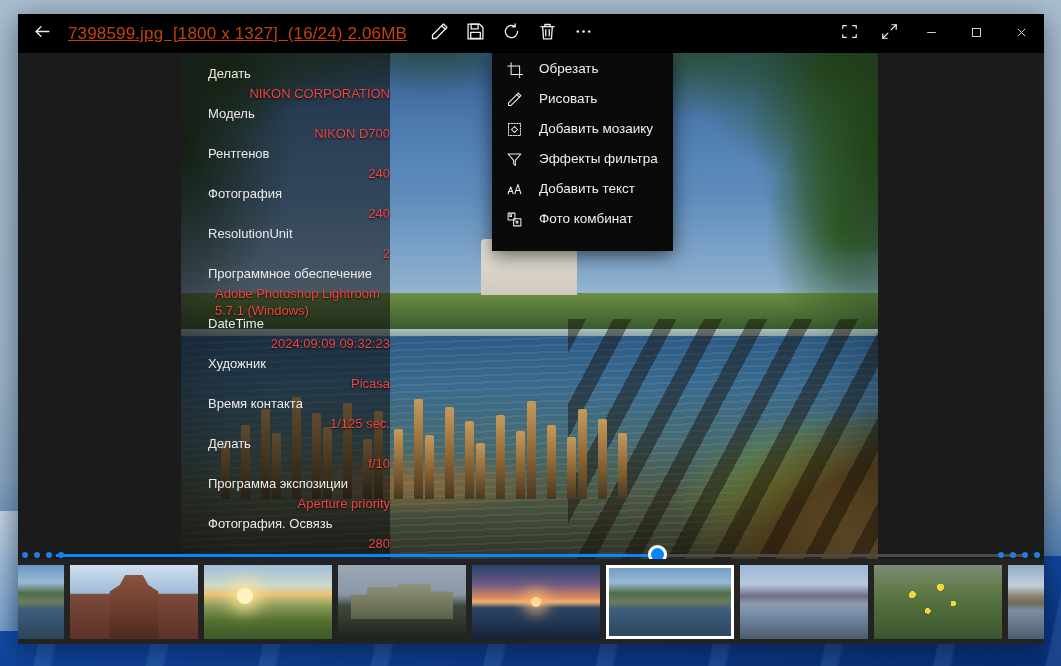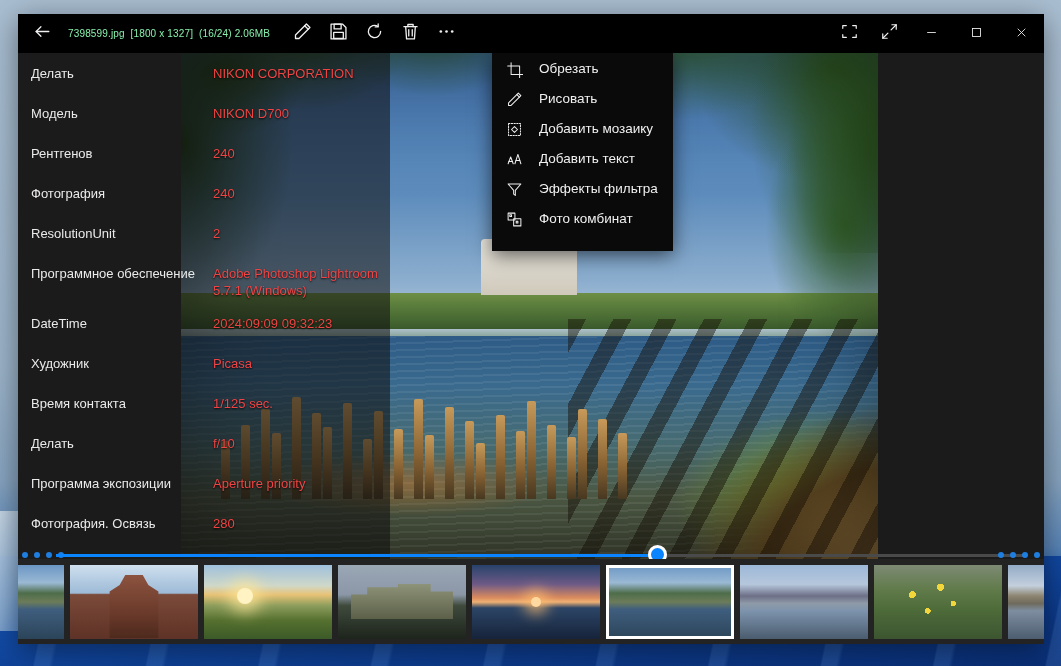--- a/index.html
+++ b/index.html
@@ -49,22 +49,22 @@
   .titlebar {
     height: 39px; flex: 0 0 39px; background: #000;
     display: flex; align-items: center; position: relative; z-index: 40;
   }
   .tb-back {
     width: 48px; height: 39px; display:flex; align-items:center; justify-content:center;
     cursor: pointer;
   }
   .tb-back svg { width: 19px; height: 19px; }
   .tb-title {
-    color: #86efac; font-size: 10px; letter-spacing: .15px;
-    white-space: pre; margin-left: 2px;
+    color: #c2410c; font-size: 17px; letter-spacing: .15px;
+    white-space: pre; margin-left: 2px; text-decoration: underline;
   }
   .vip-btn {
     margin-left: 128px;
     width: 100px; height: 31px; background: #148014;
     border: 1.6px solid #ecec3c; color: #ffffff;
     font-size: 14px; display: flex; align-items: center; justify-content: center;
     cursor: pointer; letter-spacing: .4px;
   }
   .tb-tools { display: flex; align-items: center; margin-left: 14px; }
   .tb-ico {
@@ -167,21 +167,21 @@
   .meta-bg-left {
     position:absolute; left:0; top:0; width:163px; height:100%;
     background:#1b1b1b;
   }
   .meta-bg-right {
     position:absolute; left:163px; top:0; width:209px; height:100%;
     background: rgba(14,14,14,.56);
   }
   .meta-rows { position: relative; z-index: 3; padding-top: 10px; }
   .meta-row {
-    height: 40px; display: flex; align-items: flex-start;
+    height: 40px; display: flex; align-items: flex-end; flex-direction: column;
   }
   .meta-key {
     width: 195px; padding-left: 13px; color: #eaeaea; font-size: 13px;
     line-height: 18px; padding-top: 2px;
   }
   .meta-val {
     color: #ef4444; font-size: 13px; line-height: 17px; padding-top: 2px;
     text-shadow: 0 1px 2px rgba(0,0,0,.85);
     max-width: 175px;
   }
@@ -490,35 +490,35 @@
             <svg viewBox="0 0 20 20" fill="none" stroke="#efefef" stroke-width="1.2" stroke-linecap="round" stroke-linejoin="round">
               <rect x="3" y="3" width="14" height="14" stroke-dasharray="1.6 1.6"></rect>
               <path d="M10 6.5l3.5 3.5L10 13.5 6.5 10z"></path>
             </svg>
           </span>
           <span class="menu-lbl">Добавить мозаику</span>
         </div>
         <div class="menu-item">
           <span class="menu-ico">
             <svg viewBox="0 0 20 20" fill="none" stroke="#efefef" stroke-width="1.2" stroke-linecap="round" stroke-linejoin="round">
+              <path d="M2.5 3.5h15L11 11v6l-2-1.6V11z"></path>
+            </svg>
+          </span>
+          <span class="menu-lbl">Эффекты фильтра</span>
+        </div>
+        <div class="menu-item">
+          <span class="menu-ico">
+            <svg viewBox="0 0 20 20" fill="none" stroke="#efefef" stroke-width="1.2" stroke-linecap="round" stroke-linejoin="round">
               <path d="M2.5 15l3-8 3 8"></path>
               <path d="M3.4 12.4h4.2"></path>
               <path d="M10.5 15l3.5-11 3.5 11"></path>
               <path d="M11.8 11.3h4.4"></path>
             </svg>
           </span>
           <span class="menu-lbl">Добавить текст</span>
-        </div>
-        <div class="menu-item">
-          <span class="menu-ico">
-            <svg viewBox="0 0 20 20" fill="none" stroke="#efefef" stroke-width="1.2" stroke-linecap="round" stroke-linejoin="round">
-              <path d="M2.5 3.5h15L11 11v6l-2-1.6V11z"></path>
-            </svg>
-          </span>
-          <span class="menu-lbl">Эффекты фильтра</span>
         </div>
         <div class="menu-item">
           <span class="menu-ico">
             <svg viewBox="0 0 20 20" fill="none" stroke="#efefef" stroke-width="1.2" stroke-linecap="round" stroke-linejoin="round">
               <rect x="2.5" y="2.5" width="8" height="8"></rect>
               <rect x="9" y="9" width="8.5" height="8.5"></rect>
               <path d="M4.5 4.5h2v2h-2zM12 12h2v2h-2z"></path>
             </svg>
           </span>
           <span class="menu-lbl">Фото комбинат</span>

